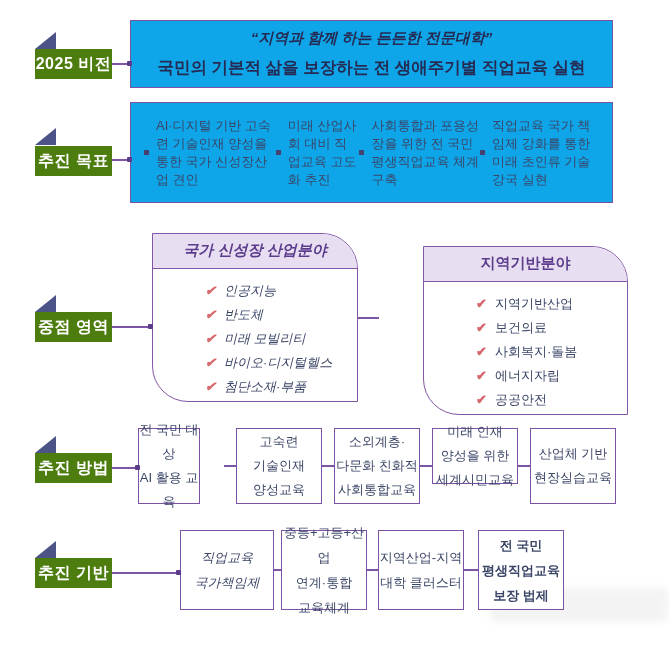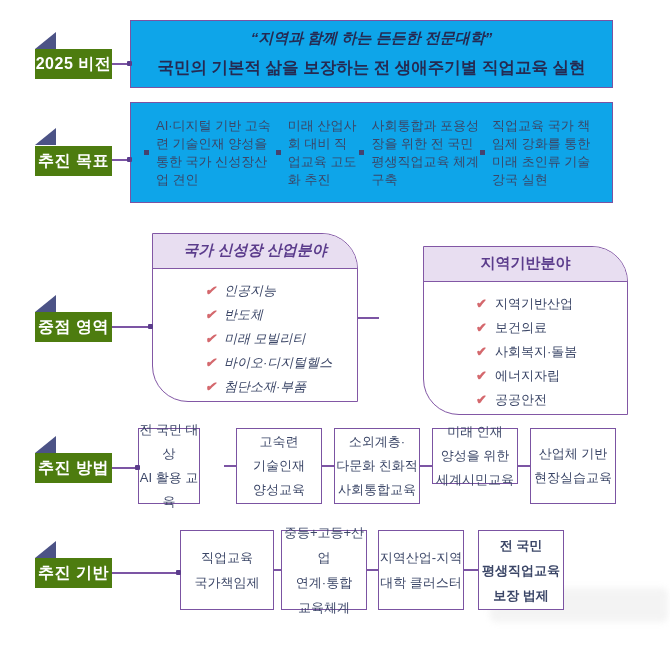--- a/index.html
+++ b/index.html
@@ -177,21 +177,21 @@
   <div class="small-box" style="left:530px;top:428px;width:86px;height:76px;">산업체 기반
 현장실습교육</div>
 
   <div class="tri" style="left:35px;top:541px;"></div>
   <div class="tag" style="left:35px;top:558px;">
     <span>추진 기반</span>
   </div>
   <div class="hline" style="left:111px;top:572px;width:71px;"></div>
   <div class="dot" style="left:176px;top:570px;"></div>
 
-  <div class="small-box" style="left:180px;top:530px;width:94px;height:80px;line-height:25px;">직업교육
+  <div class="small-box" style="left:180px;top:530px;width:94px;height:80px;line-height:25px;font-style:italic;">직업교육
 국가책임제</div>
   <div class="hline" style="left:270px;top:569px;width:11px;"></div>
   <div class="small-box" style="left:281px;top:530px;width:86px;height:80px;line-height:25px;">중등+고등+산업
 연계·통합
 교육체계</div>
   <div class="hline" style="left:367px;top:569px;width:11px;"></div>
   <div class="small-box" style="left:378px;top:530px;width:86px;height:80px;line-height:25px;">지역산업-지역
 대학 클러스터</div>
   <div class="hline" style="left:464px;top:569px;width:14px;"></div>
   <div class="small-box" style="left:478px;top:530px;width:86px;height:80px;line-height:25px;font-weight:bold;">전 국민

